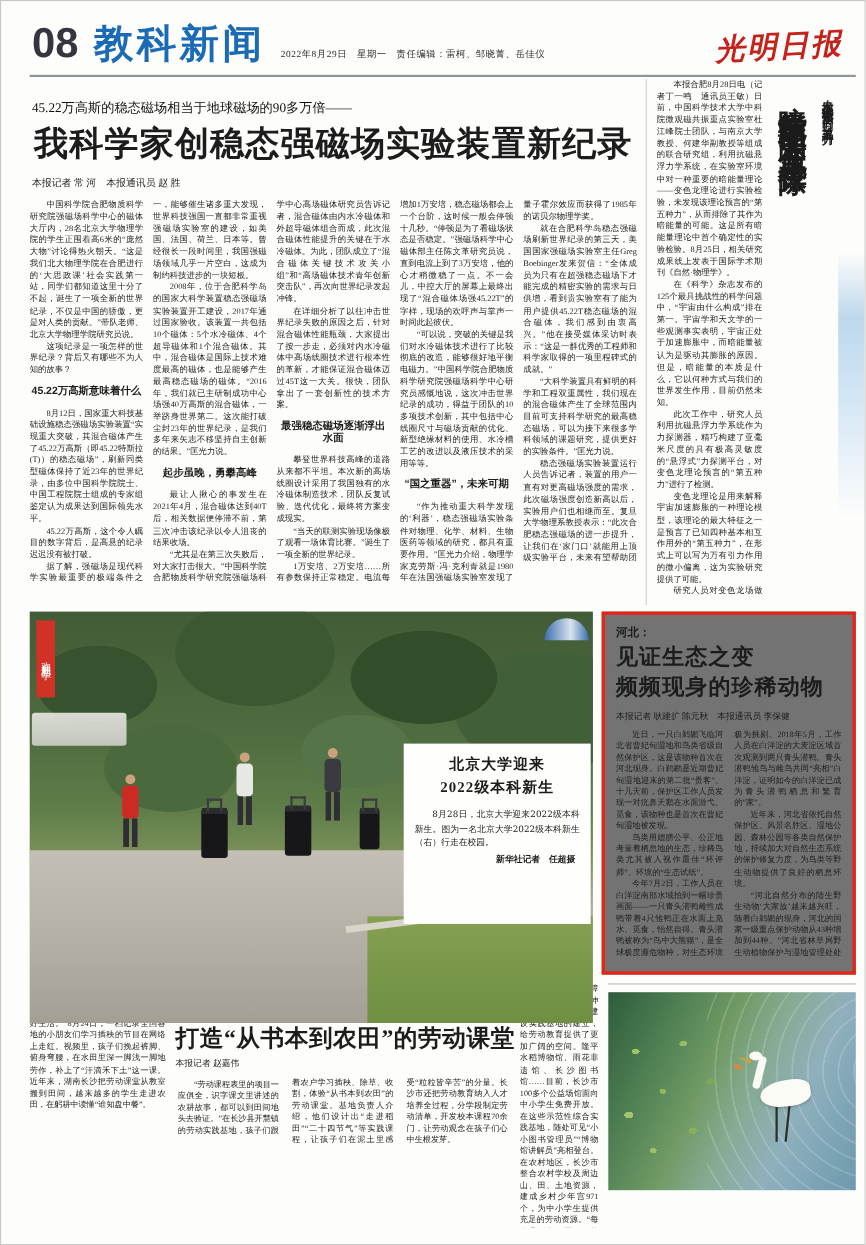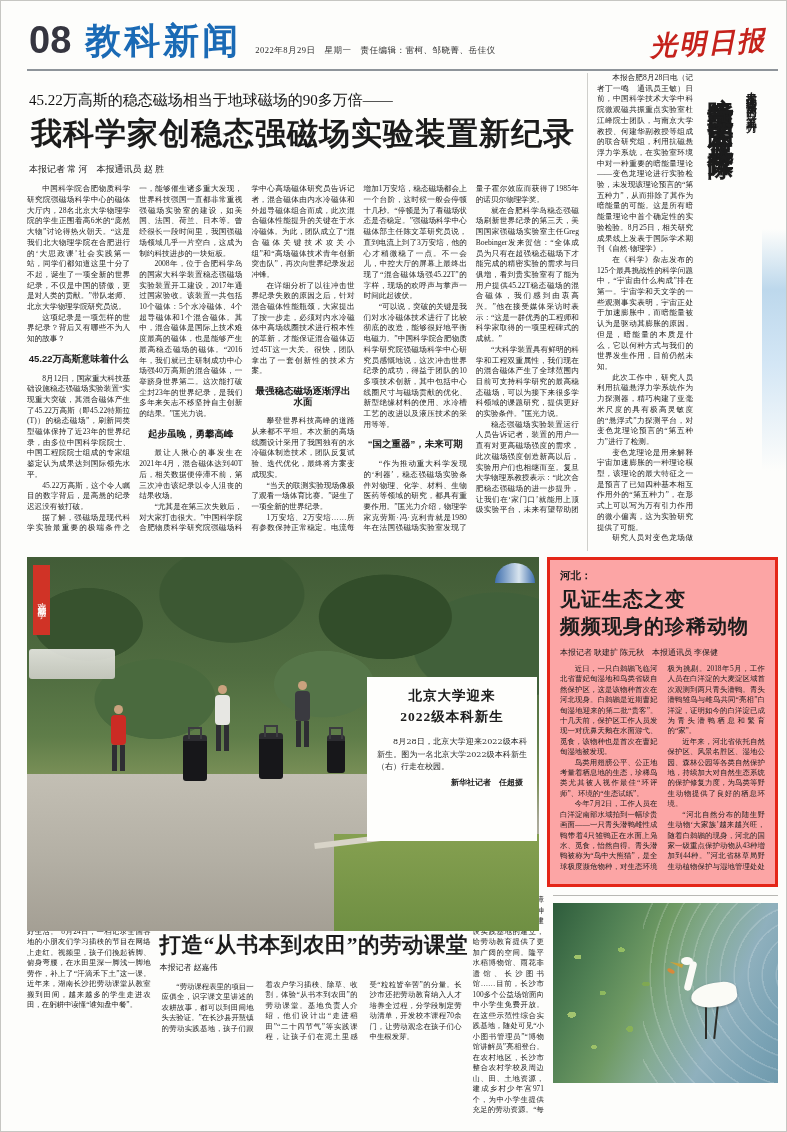--- a/index.html
+++ b/index.html
@@ -12,21 +12,21 @@
   .page-num{font-family:"Liberation Sans",sans-serif;font-size:38px;font-weight:bold;color:#35353f;line-height:1;}
   .section-name{font-family:"Liberation Sans",sans-serif;font-size:36px;font-weight:900;color:#1a6ab5;
                 letter-spacing:3px;line-height:1;}
   .date-line{font-size:8.5px;color:#2b2b2b;padding-bottom:4px;letter-spacing:.5px;}
   .masthead{font-family:"DejaVu Serif",serif;font-style:italic;font-weight:bold;font-size:27px;
             color:#c5221c;transform:rotate(-3deg);letter-spacing:2px;padding-right:8px;}
   .hdr-rule{border-bottom:2px solid #8e949a;margin:4px 0 0 0;}
   
   .row-main{display:flex;margin-top:2px;height:478px;}
   .main-left{width:552px;padding-top:16px;box-sizing:border-box;}
-  .kicker{font-size:15px;color:#111;margin:2px 0 4px 2px;}
+  .kicker{font-size:12px;color:#111;margin:2px 0 4px 2px;}
   .headline{font-size:31px;font-weight:900;letter-spacing:1px;line-height:1.3;white-space:nowrap;text-align:center;}
   .byline{font-size:9px;margin:9px 0 8px 2px;color:#222;}
   .body-cols{column-count:5;column-gap:9px;height:352px;overflow:hidden;
              font-size:7.6px;line-height:10.7px;text-align:justify;}
   .bp{margin:0;text-indent:2em;}
   .bh{font-family:"Liberation Sans",sans-serif;font-size:9.5px;font-weight:bold;text-align:center;margin:9px 0;}
   .main-right{flex:1;display:flex;border-left:1px solid #cfcfcb;padding-left:9px;margin-left:8px;}
   .de-text{width:96px;font-size:7.6px;line-height:10.7px;text-align:justify;height:470px;overflow:hidden;}
   .de-text .bp:first-child{text-indent:2em;}
   .de-head{writing-mode:vertical-rl;font-size:26px;font-weight:900;letter-spacing:4px;
@@ -64,21 +64,21 @@
   .suitcase:before{content:"";display:block;width:10px;height:10px;border:2px solid #3c3c40;border-bottom:none;margin:-14px auto 0;}
   .vest{background:#cc2b24;}
   .shirt-w{background:#e7e7e3;}
   .shirt-d{background:#3a3a40;}
   .caption-panel{position:absolute;right:2px;top:120px;width:170px;height:164px;background:#fefefc;
                  padding:8px 10px;box-sizing:border-box;}
   .cap-title{font-size:13.5px;font-weight:bold;text-align:center;line-height:21px;letter-spacing:1px;}
   .cap-text{font-size:8px;line-height:12.5px;text-align:justify;margin-top:9px;text-indent:2em;font-family:"DejaVu Serif",serif;}
   .cap-credit{font-size:8px;font-weight:bold;text-align:right;margin-top:3px;padding-right:4px;}
   
-  .hebei-box{flex:1;border:3px solid #e42618;background:#fca5a5;padding:7px 10px 6px;box-sizing:border-box;}
+  .hebei-box{flex:1;border:3px solid #e42618;background:#737373;padding:7px 10px 6px;box-sizing:border-box;}
   .hb-kicker{font-size:10.5px;font-weight:bold;margin:2px 0 3px;}
   .hb-headline{font-size:20px;font-weight:900;line-height:27px;letter-spacing:1px;}
   .hb-byline{font-size:8px;margin:7px 0 6px;}
   .hb-cols{column-count:2;column-gap:10px;font-size:7.4px;line-height:10.4px;height:212px;overflow:hidden;text-align:justify;}
   
   .row-d{display:flex;gap:9px;margin-top:8px;height:228px;}
   .cs-lead{width:128px;font-size:7.4px;line-height:10.5px;text-align:justify;height:222px;overflow:hidden;}
   .cs-main{width:304px;}
   .cs-kicker{font-size:11px;font-weight:bold;margin:18px 0 2px;}
   .cs-headline{font-size:21.5px;font-weight:900;letter-spacing:.5px;margin:2px 0 3px;white-space:nowrap;}

